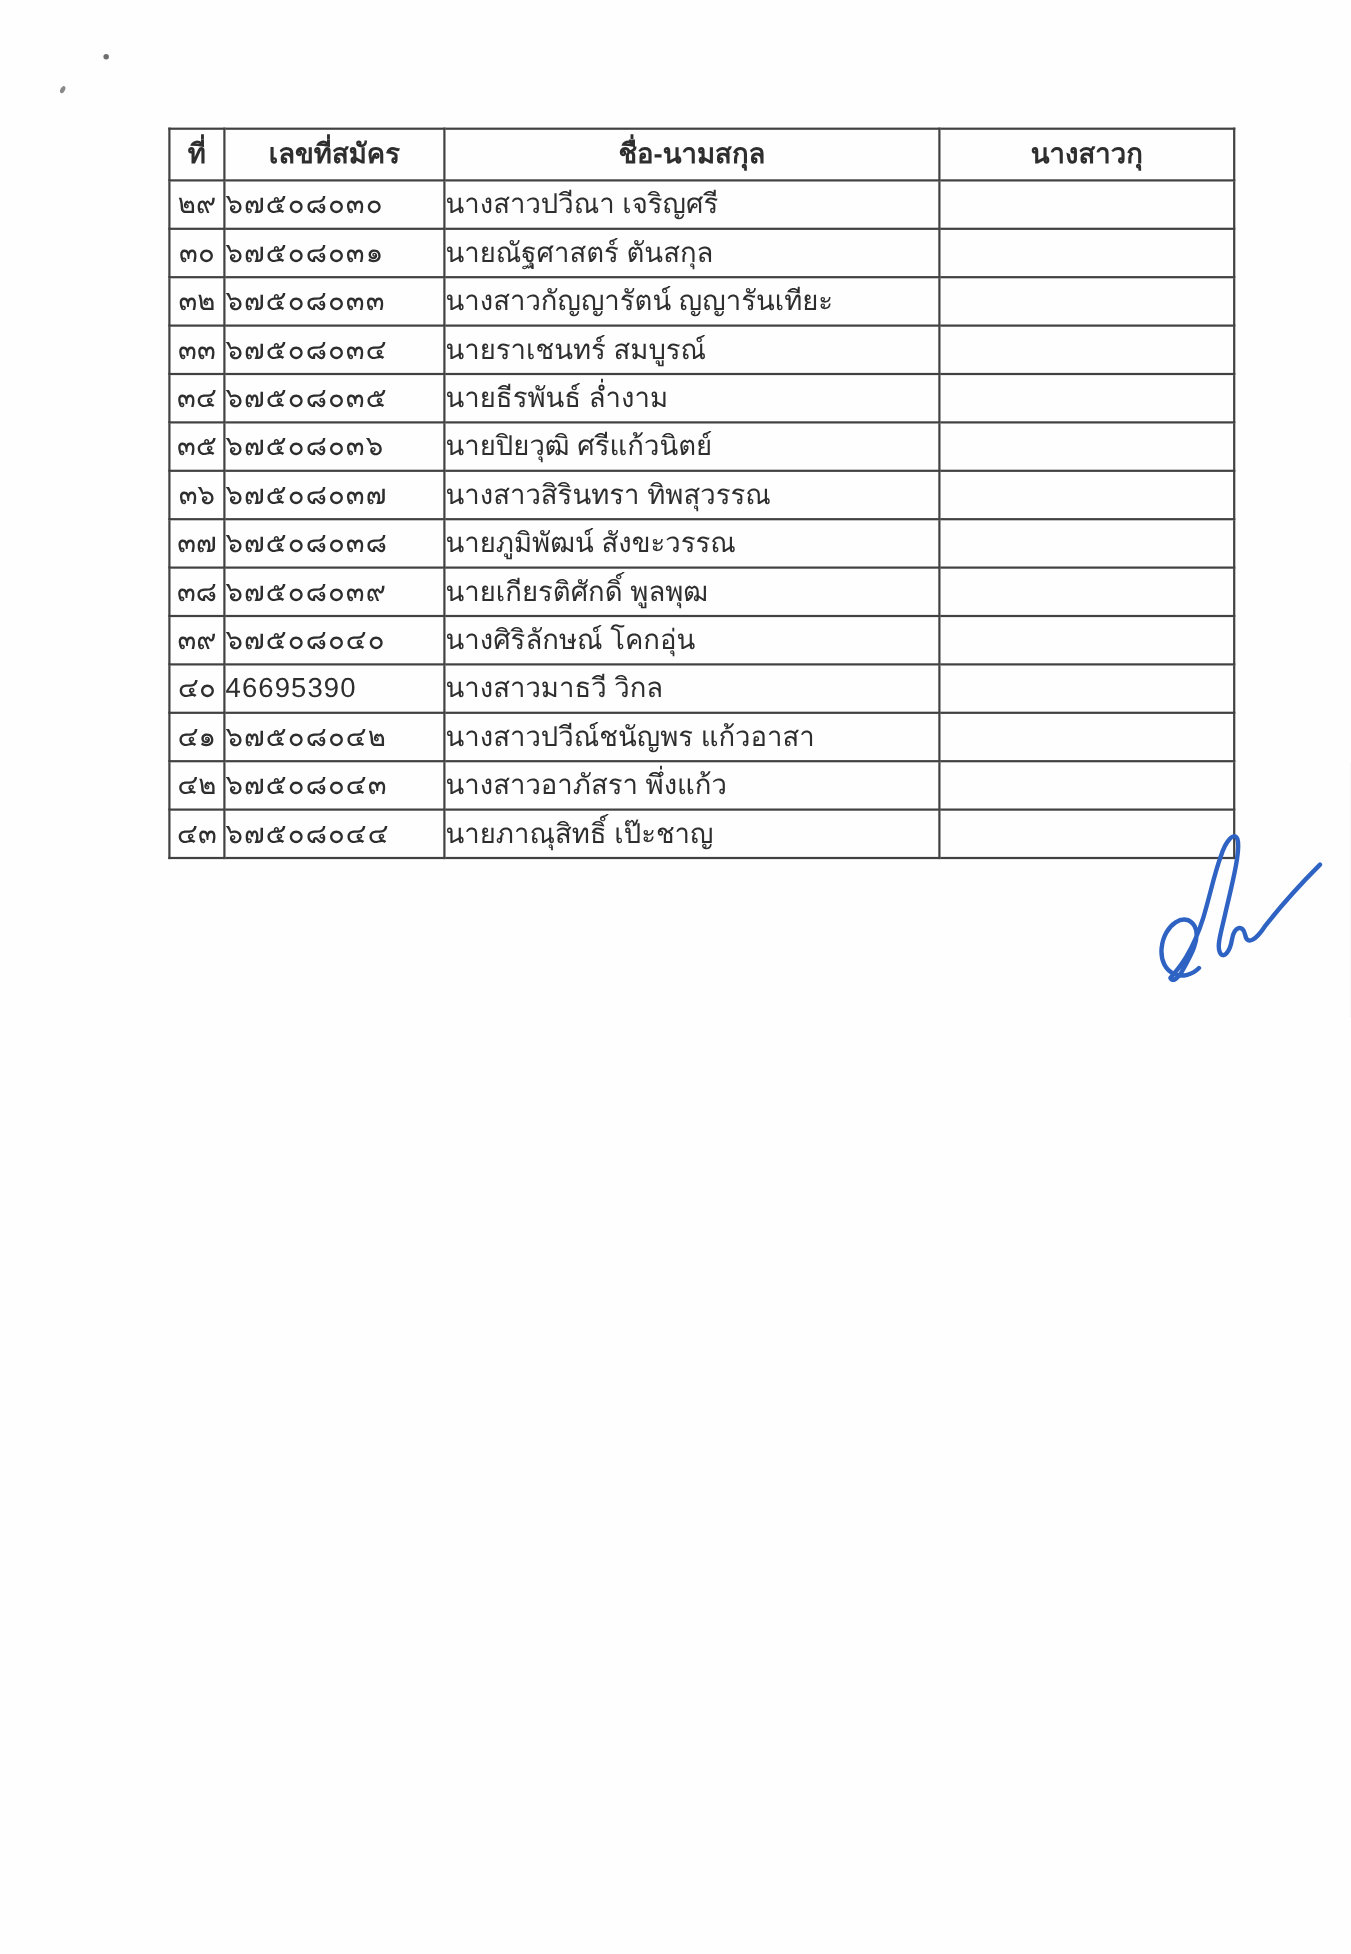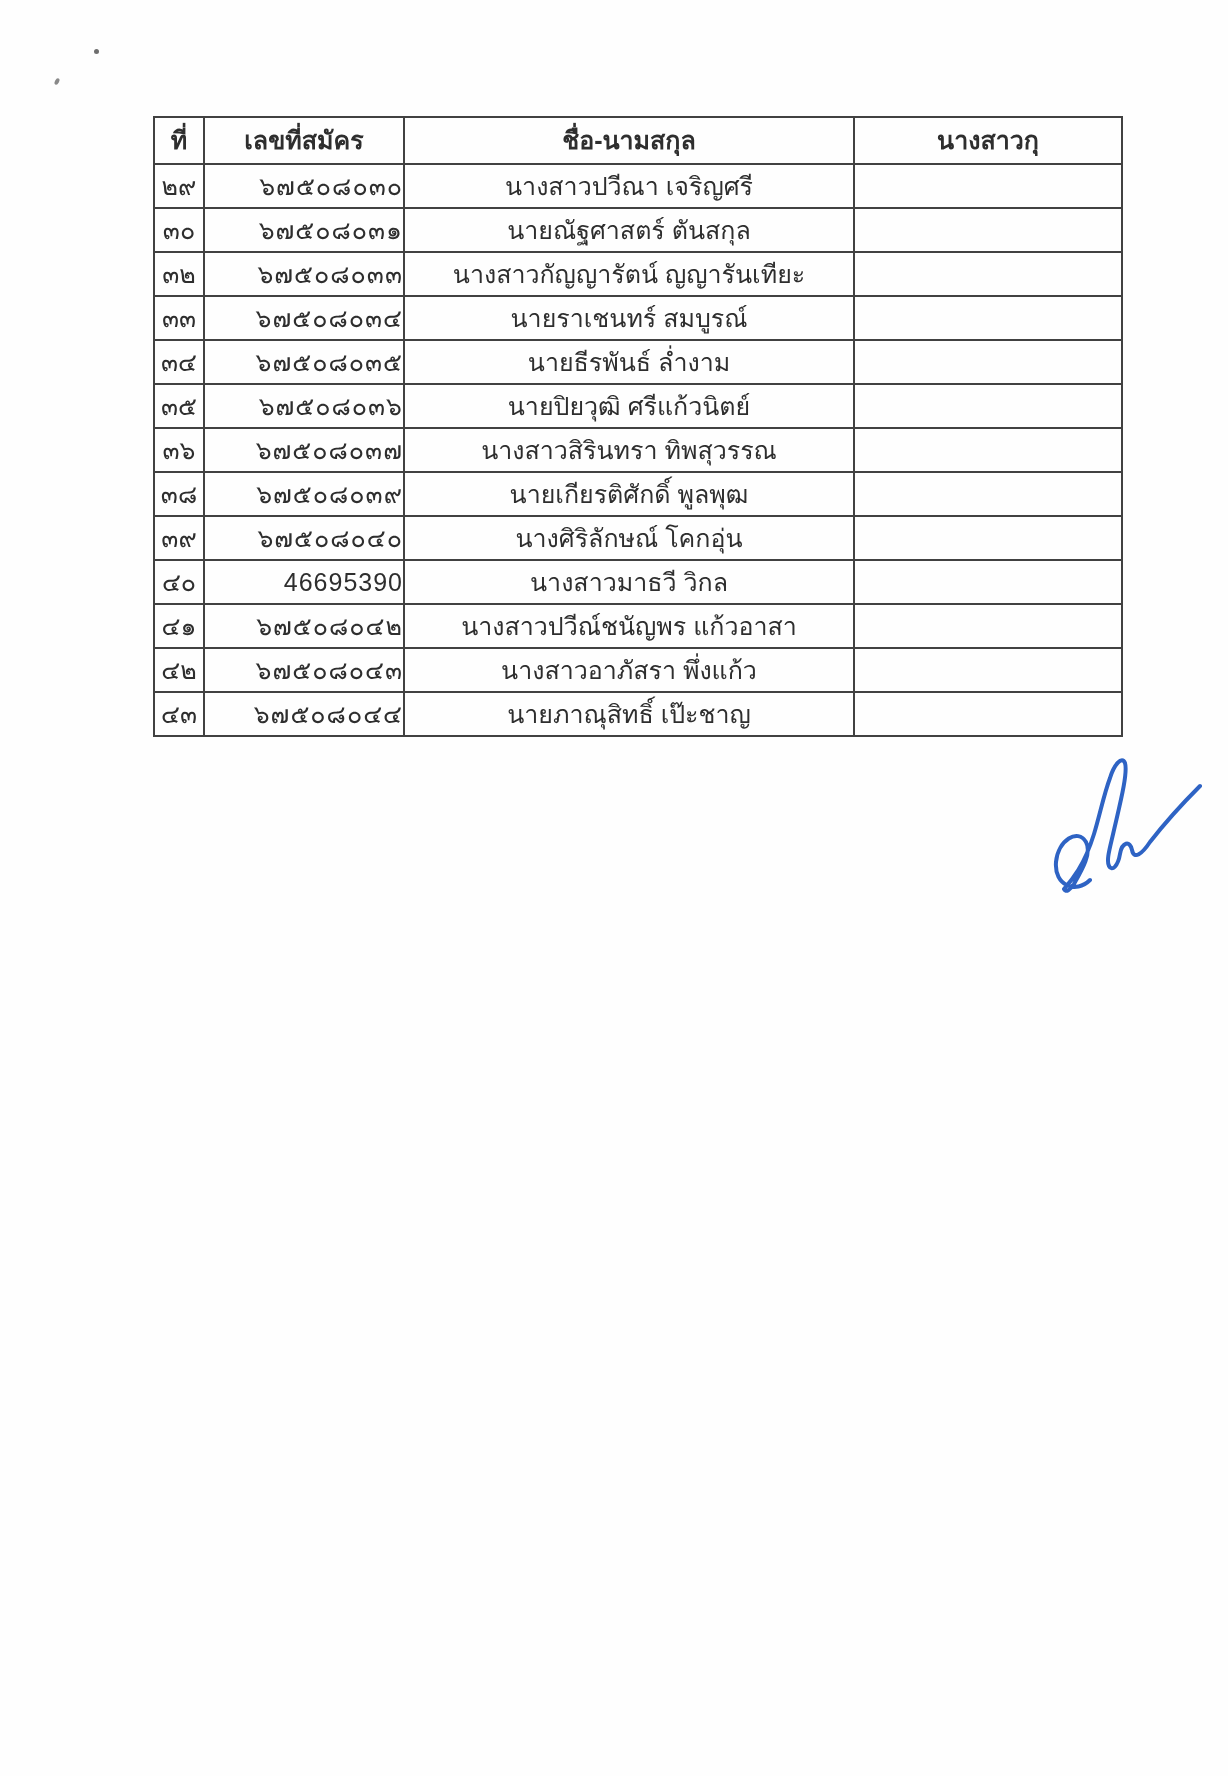--- a/index.html
+++ b/index.html
@@ -26,22 +26,22 @@
     padding:0;
     vertical-align:middle;
     font-size:25px;
     line-height:1.15;
     overflow:hidden;
     white-space:nowrap;
   }
   .reg th{height:45px;font-weight:bold;text-align:center;}
   .reg td{height:42px;}
   .col-no{text-align:center;border-radius:11px;}
-  .col-app{text-align:right;letter-spacing:1px;}
-  .col-name{text-align:center;padding-left:13px;}
+  .col-app{text-align:left;letter-spacing:1px;}
+  .col-name{text-align:left;padding-left:13px;}
   .col-remark{text-align:center;}
 
   .signature{position:absolute;left:1046px;top:748px;width:166px;height:150px;}
 </style>
 </head>
 <body>
 
 <div class="sheet">
 
   <span class="speck s1"></span>
@@ -99,20 +99,26 @@
           <td class="col-name">นายปิยวุฒิ ศรีแก้วนิตย์</td>
           <td class="col-remark"></td>
         </tr>
         <tr>
           <td class="col-no">๓๖</td>
           <td class="col-app">๖๗๕๐๘๐๓๗</td>
           <td class="col-name">นางสาวสิรินทรา ทิพสุวรรณ</td>
           <td class="col-remark"></td>
         </tr>
         <tr>
+          <td class="col-no">๓๗</td>
+          <td class="col-app">๖๗๕๐๘๐๓๘</td>
+          <td class="col-name">นายภูมิพัฒน์ สังขะวรรณ</td>
+          <td class="col-remark"></td>
+        </tr>
+        <tr>
           <td class="col-no">๓๘</td>
           <td class="col-app">๖๗๕๐๘๐๓๙</td>
           <td class="col-name">นายเกียรติศักดิ์ พูลพุฒ</td>
           <td class="col-remark"></td>
         </tr>
         <tr>
           <td class="col-no">๓๙</td>
           <td class="col-app">๖๗๕๐๘๐๔๐</td>
           <td class="col-name">นางศิริลักษณ์ โคกอุ่น</td>
           <td class="col-remark"></td>

